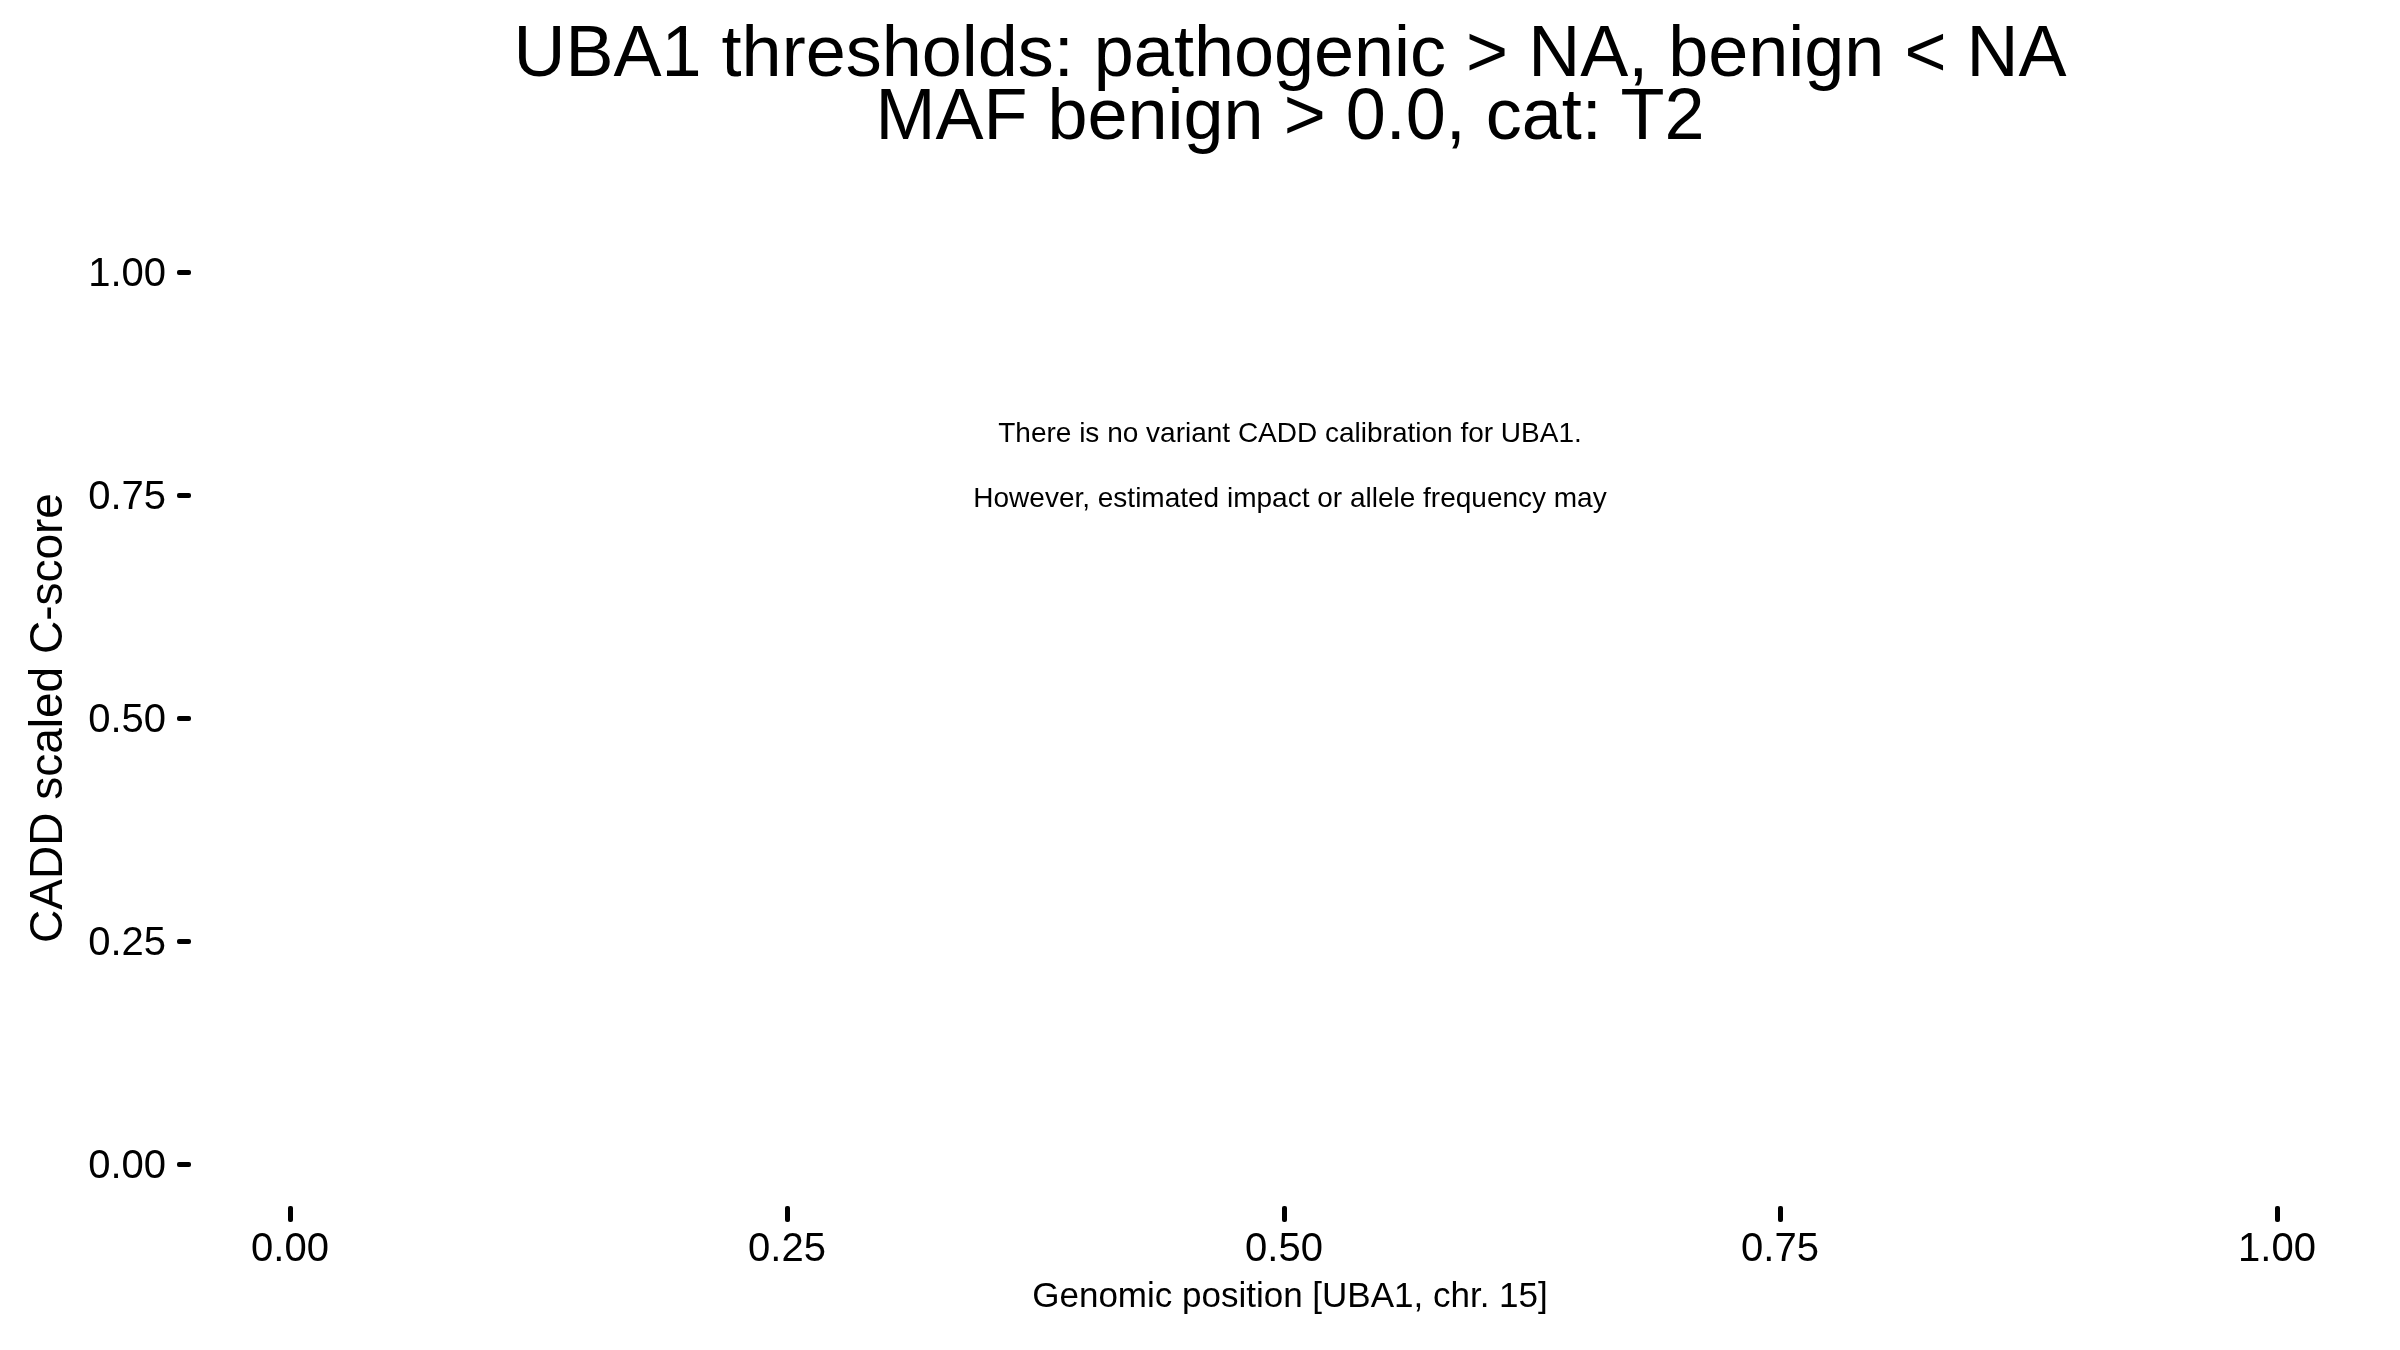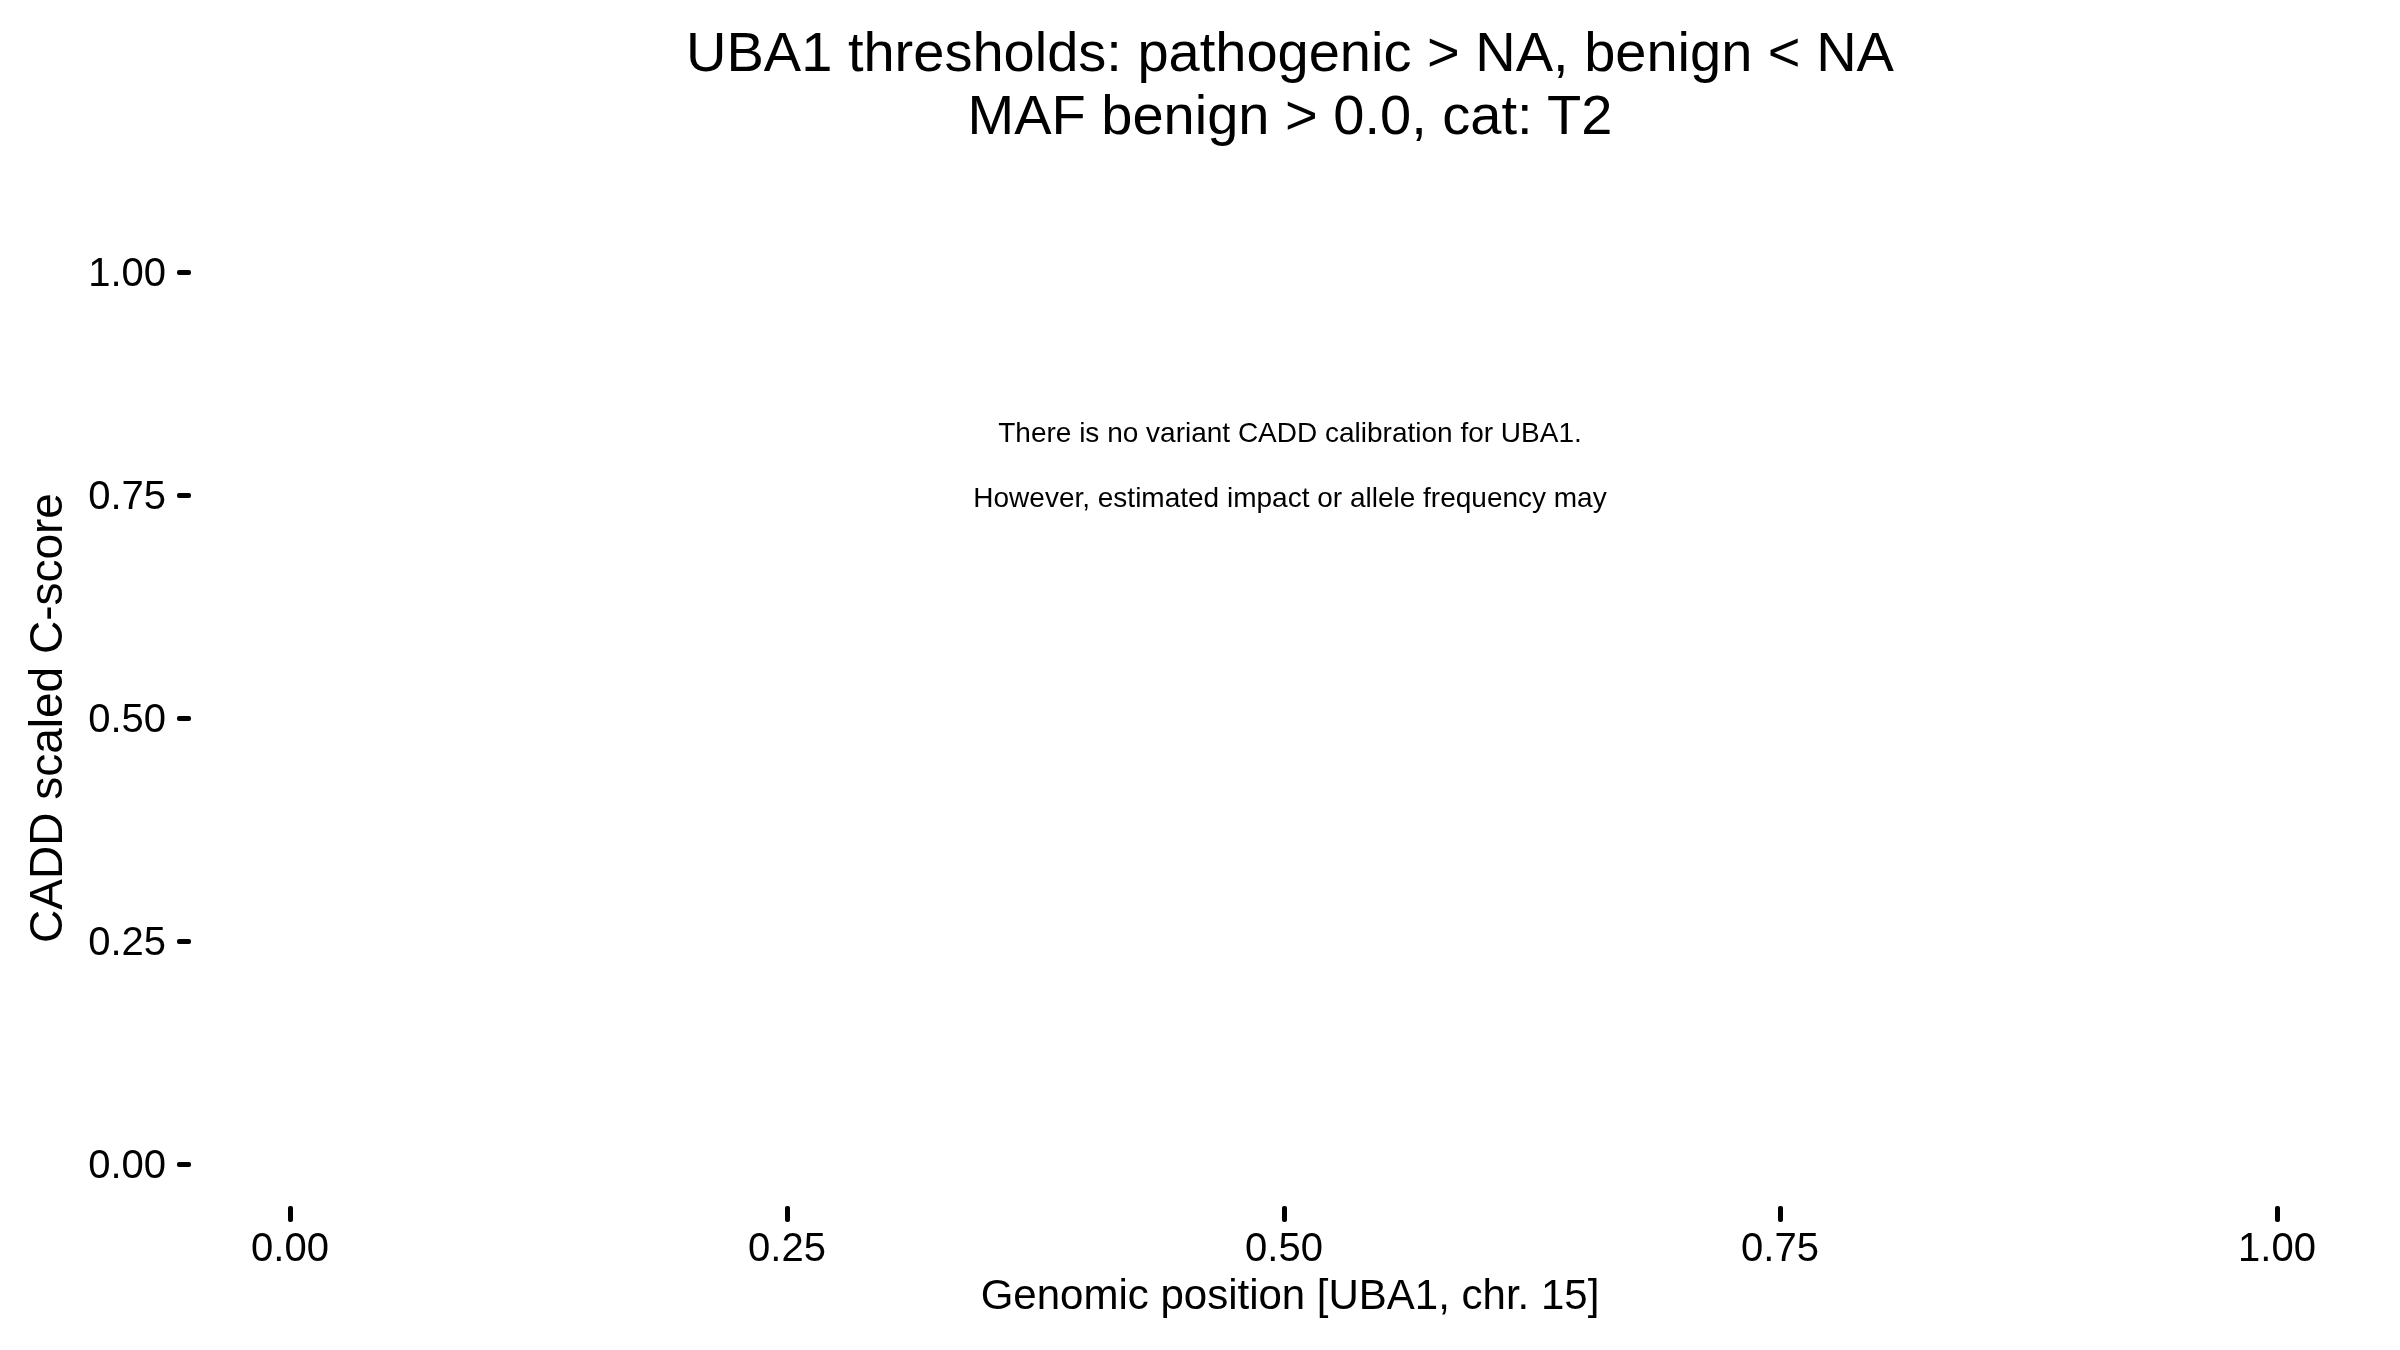--- a/index.html
+++ b/index.html
@@ -10,23 +10,23 @@
     color:#000000;
     font-family:"Liberation Sans",sans-serif;
     overflow:hidden;
   }
   .centered{
     position:absolute;
     transform:translateX(-50%);
     text-align:center;
     white-space:nowrap;
   }
-  .chart-title{top:20px;left:1290px;font-size:56px;line-height:63px;}
+  .chart-title{top:20px;left:1290px;font-size:72px;line-height:63px;}
   .annotation{top:400px;left:1290px;font-size:28px;line-height:65px;}
-  .x-axis-title{top:1269px;left:1290px;font-size:42px;line-height:52px;}
+  .x-axis-title{top:1269px;left:1290px;font-size:35px;line-height:52px;}
   .y-axis-title{
     position:absolute;top:718px;left:46px;
     transform:translate(-50%,-50%) rotate(-90deg);
     font-size:46px;line-height:52px;white-space:nowrap;
   }
   .y-tick-label{
     position:absolute;left:0;width:166px;
     text-align:right;font-size:40px;line-height:46px;
   }
   .x-tick-label{

